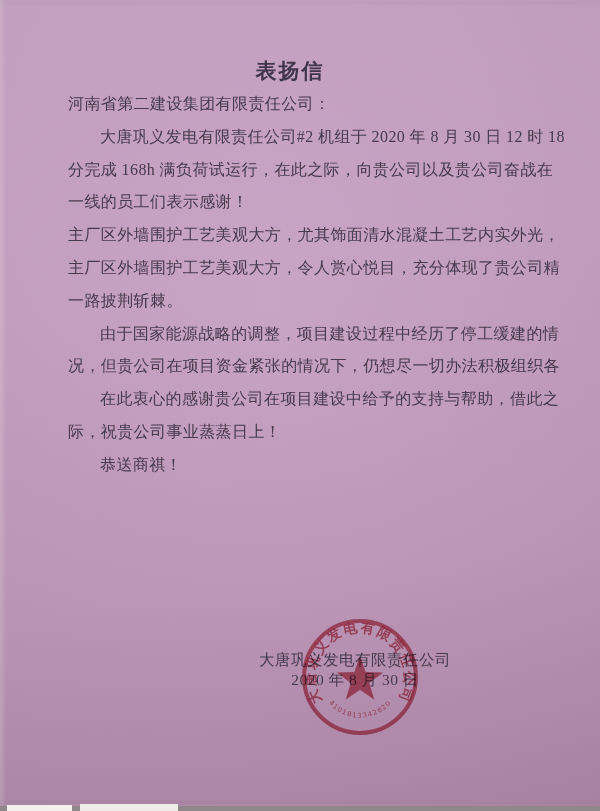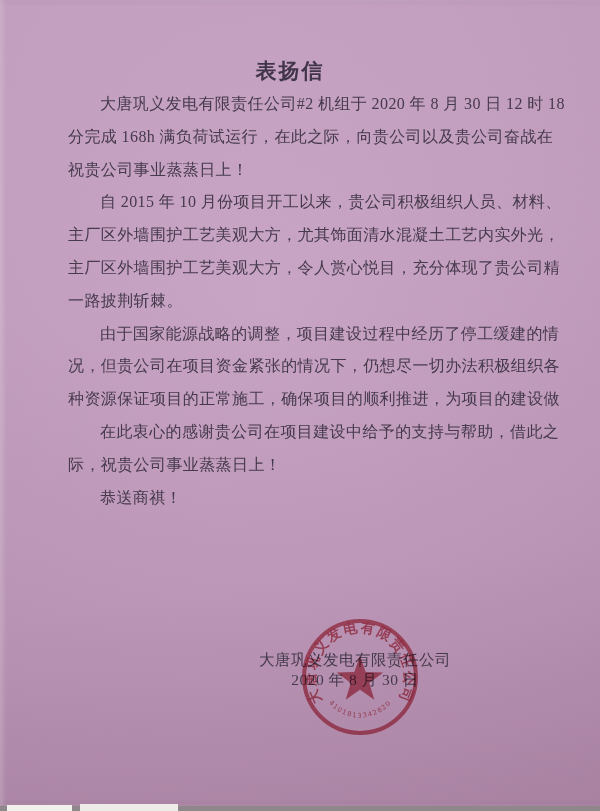--- a/index.html
+++ b/index.html
@@ -47,30 +47,29 @@
 </head>
 <body>
 
 <div class="photo">
   <div class="paper">
     <div class="vignette"></div>
 
     <div class="letter-title">表扬信</div>
 
     <div class="letter-body">
+      <div class="line">河南省第二建设集团有限责任公司：</div>
       <div class="line indent">大唐巩义发电有限责任公司#2 机组于 2020 年 8 月 30 日 12 时 18</div>
       <div class="line">分完成 168h 满负荷试运行，在此之际，向贵公司以及贵公司奋战在</div>
-      <div class="line">祝贵公司事业蒸蒸日上！</div>
-      <div class="line indent">自 2015 年 10 月份项目开工以来，贵公司积极组织人员、材料、</div>
+      <div class="line">一线的员工们表示感谢！</div>
       <div class="line">主厂区外墙围护工艺美观大方，尤其饰面清水混凝土工艺内实外光，</div>
       <div class="line">主厂区外墙围护工艺美观大方，令人赏心悦目，充分体现了贵公司精</div>
       <div class="line">一路披荆斩棘。</div>
       <div class="line indent">由于国家能源战略的调整，项目建设过程中经历了停工缓建的情</div>
       <div class="line">况，但贵公司在项目资金紧张的情况下，仍想尽一切办法积极组织各</div>
-      <div class="line">种资源保证项目的正常施工，确保项目的顺利推进，为项目的建设做</div>
       <div class="line indent">在此衷心的感谢贵公司在项目建设中给予的支持与帮助，借此之</div>
       <div class="line">际，祝贵公司事业蒸蒸日上！</div>
       <div class="line indent">恭送商祺！</div>
     </div>
 
     <div class="signature">
       <div class="sig-company">大唐巩义发电有限责任公司</div>
       <div class="sig-date">2020 年 8 月 30 日</div>
     </div>
 

